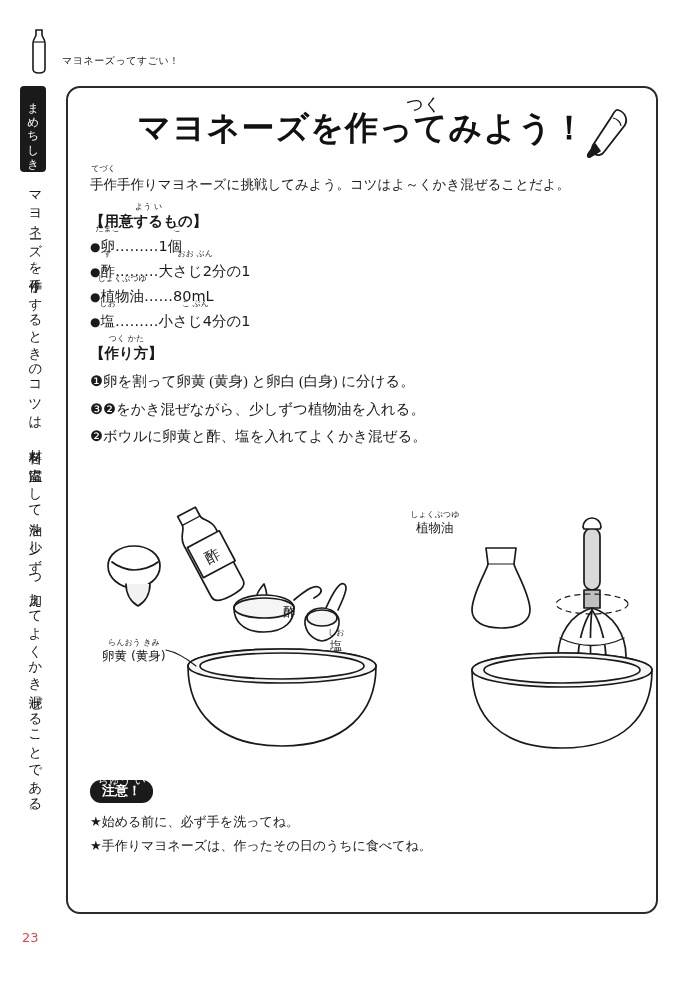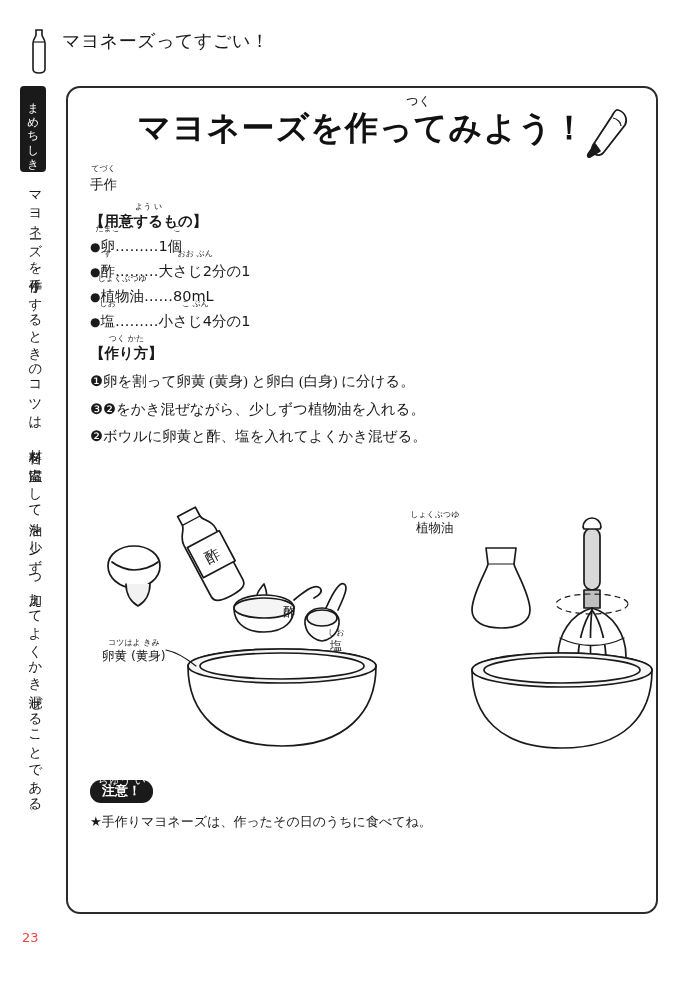--- a/index.html
+++ b/index.html
@@ -12,23 +12,23 @@
     height: 1000px;
     position: relative;
     font-family: "DejaVu Sans", "Liberation Sans", sans-serif;
     color: #1a1a1a;
     overflow: hidden;
   }
 
   
   .page-header {
     position: absolute;
-    top: 29px;
+    top: 54px;
     left: 62px;
-    font-size: 18px;
+    font-size: 10px;
     letter-spacing: 0.5px;
     color: #1a1a1a;
   }
 
   
   .bottle-icon {
     position: absolute;
     top: 28px;
     left: 24px;
     width: 30px;
@@ -97,21 +97,21 @@
     font-weight: bold;
     letter-spacing: 1px;
     color: #111;
     position: relative;
     font-family: "DejaVu Sans", "Liberation Sans", sans-serif;
   }
   .title .ruby-tsu {
     position: absolute;
     top: -13px;
     left: 269px;
-    font-size: 12px;
+    font-size: 17px;
     font-weight: normal;
     letter-spacing: 0;
   }
 
   .pen-icon {
     position: absolute;
     top: 18px;
     right: 24px;
     width: 52px;
     height: 54px;
@@ -231,21 +231,21 @@
     </div>
   </div>
 
   <svg class="pen-icon" viewBox="0 0 52 54">
     <path d="M38 4 c7 2 10 9 7 15 l-21 27 c-2 3 -6 4 -9 2 -3 -2 -4 -6 -2 -9 L32 10 c2 -4 4 -7 6 -6 z" fill="#fff" stroke="#1a1a1a" stroke-width="1.8"></path>
     <path d="M15 38 l-7 10 c-1 2 0 4 2 3 l10 -6 z" fill="#1a1a1a" stroke="#1a1a1a" stroke-width="1.6" stroke-linejoin="round"></path>
     <path d="M33 12 c5 1 8 5 8 8" fill="none" stroke="#1a1a1a" stroke-width="1.2"></path>
   </svg>
 
   <div class="intro">
-    <span class="rb">手作<span class="rt">てづく</span></span>
+    <span class="rb">手作<span class="rt">てづく</span></span><span>手作りマヨネーズに挑戦してみよう。コツはよ～くかき混ぜることだよ。</span>
   </div>
 
   <div class="sec-head ingredients">
     <span class="rb"><span>【用意するもの】</span><span class="rt">よう  い</span></span>
   </div>
   <ul class="list ingredients">
     <li>
       <span class="dot">●</span><span class="rb"><span>卵</span><span class="rt">たまご</span></span><span>………</span><span class="rb"><span>1個</span><span class="rt" style="left:78%">こ</span></span>
     </li>
     <li>
@@ -321,28 +321,29 @@
       </g>
     </svg>
 
     <div class="label" style="top:116px; left:215px;">
       <span class="rb"><span>酢</span></span>
     </div>
     <div class="label" style="top:150px; left:262px;">
       <span class="rb"><span>塩</span><span class="rt">しお</span></span>
     </div>
     <div class="label" style="top:160px; left:34px;">
-      <span class="rb"><span>卵黄 (黄身)</span><span class="rt">コツはよ  きみ</span></span>
+      <span class="rb"><span>卵黄 (黄身)</span><span class="rt">らんおう  きみ</span></span>
     </div>
     <div class="label" style="top:32px; left:348px;">
       <span class="rb"><span>植物油</span><span class="rt">しょくぶつゆ</span></span>
     </div>
   </div>
 
   <div class="caution-badge">
     <span class="rb"><span>注意！</span><span class="rt">ちゅう い</span></span>
   </div>
   <div class="caution-list">
+    <div>★始める前に、必ず手を洗ってね。</div>
     <div>★手作りマヨネーズは、作ったその日のうちに食べてね。</div>
   </div>
 </div>
 
 <div class="page-num">23</div>
 
 </body></html>

